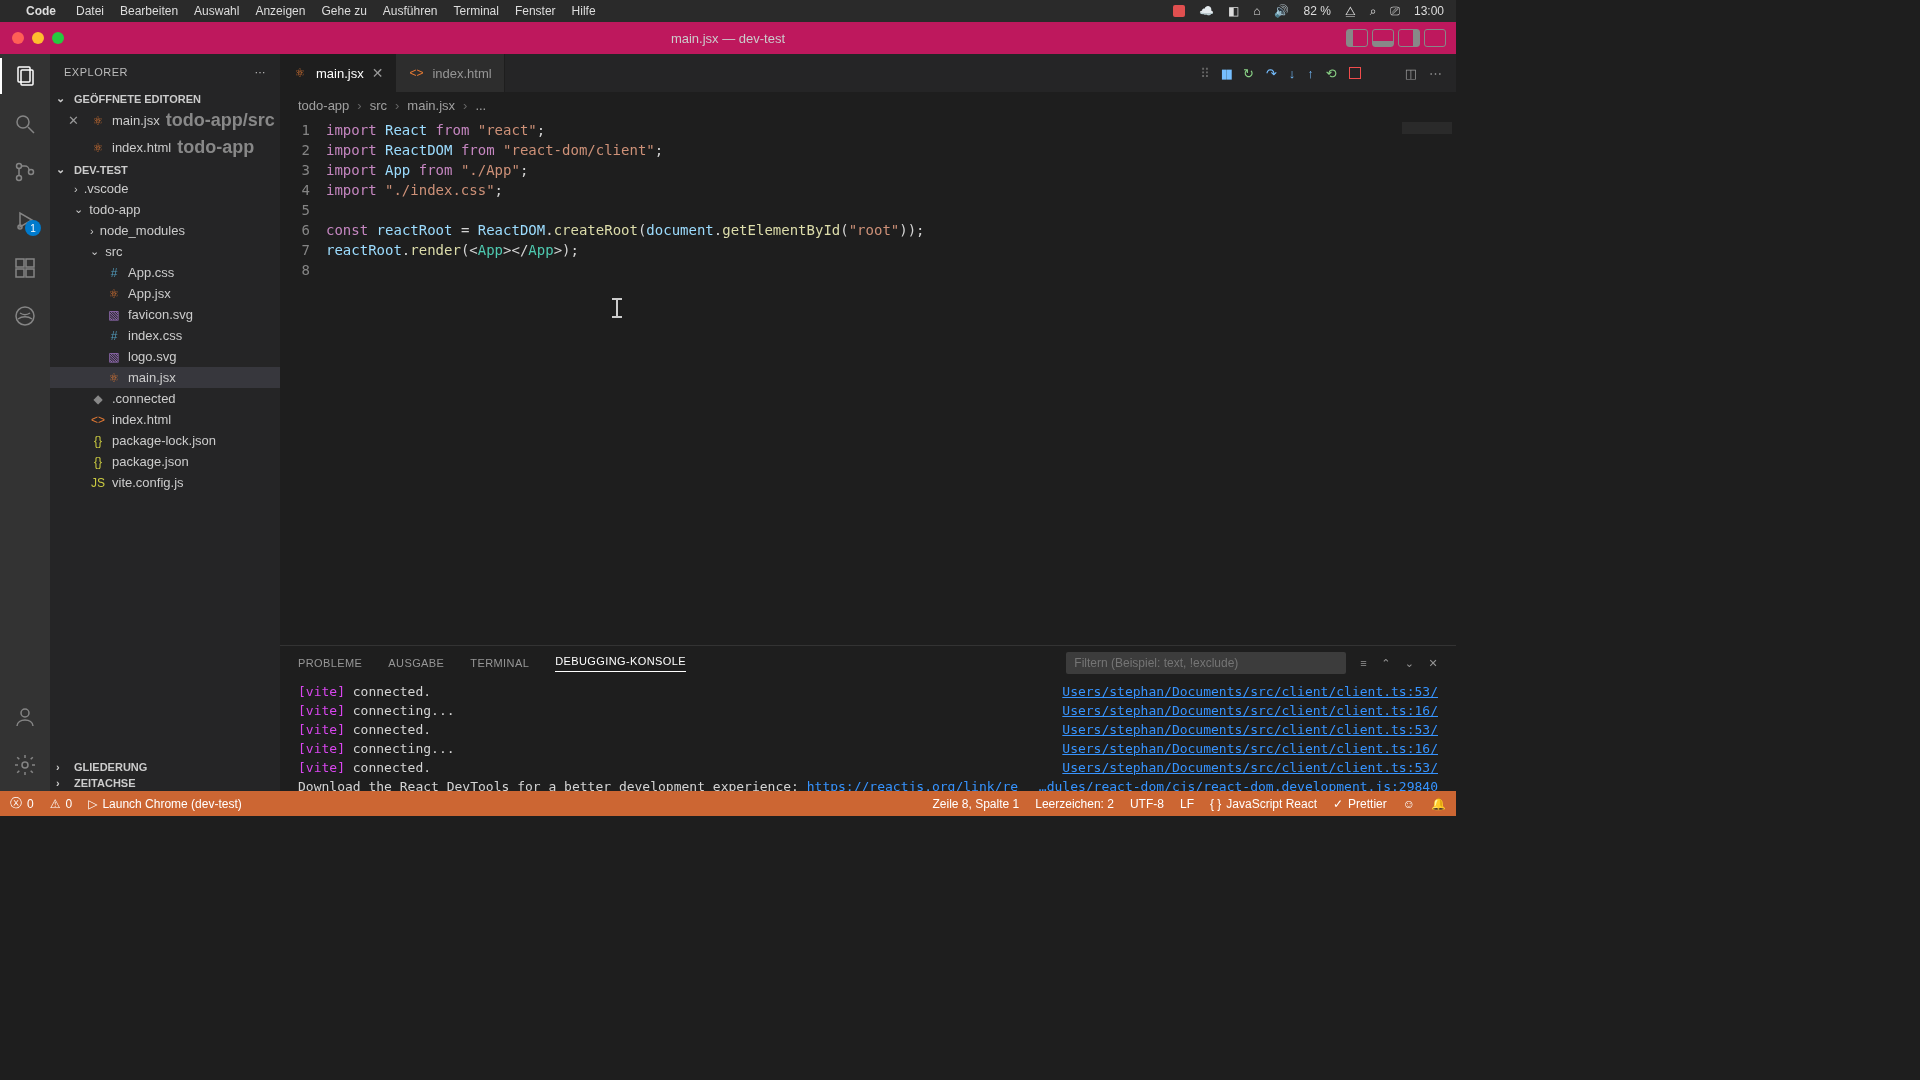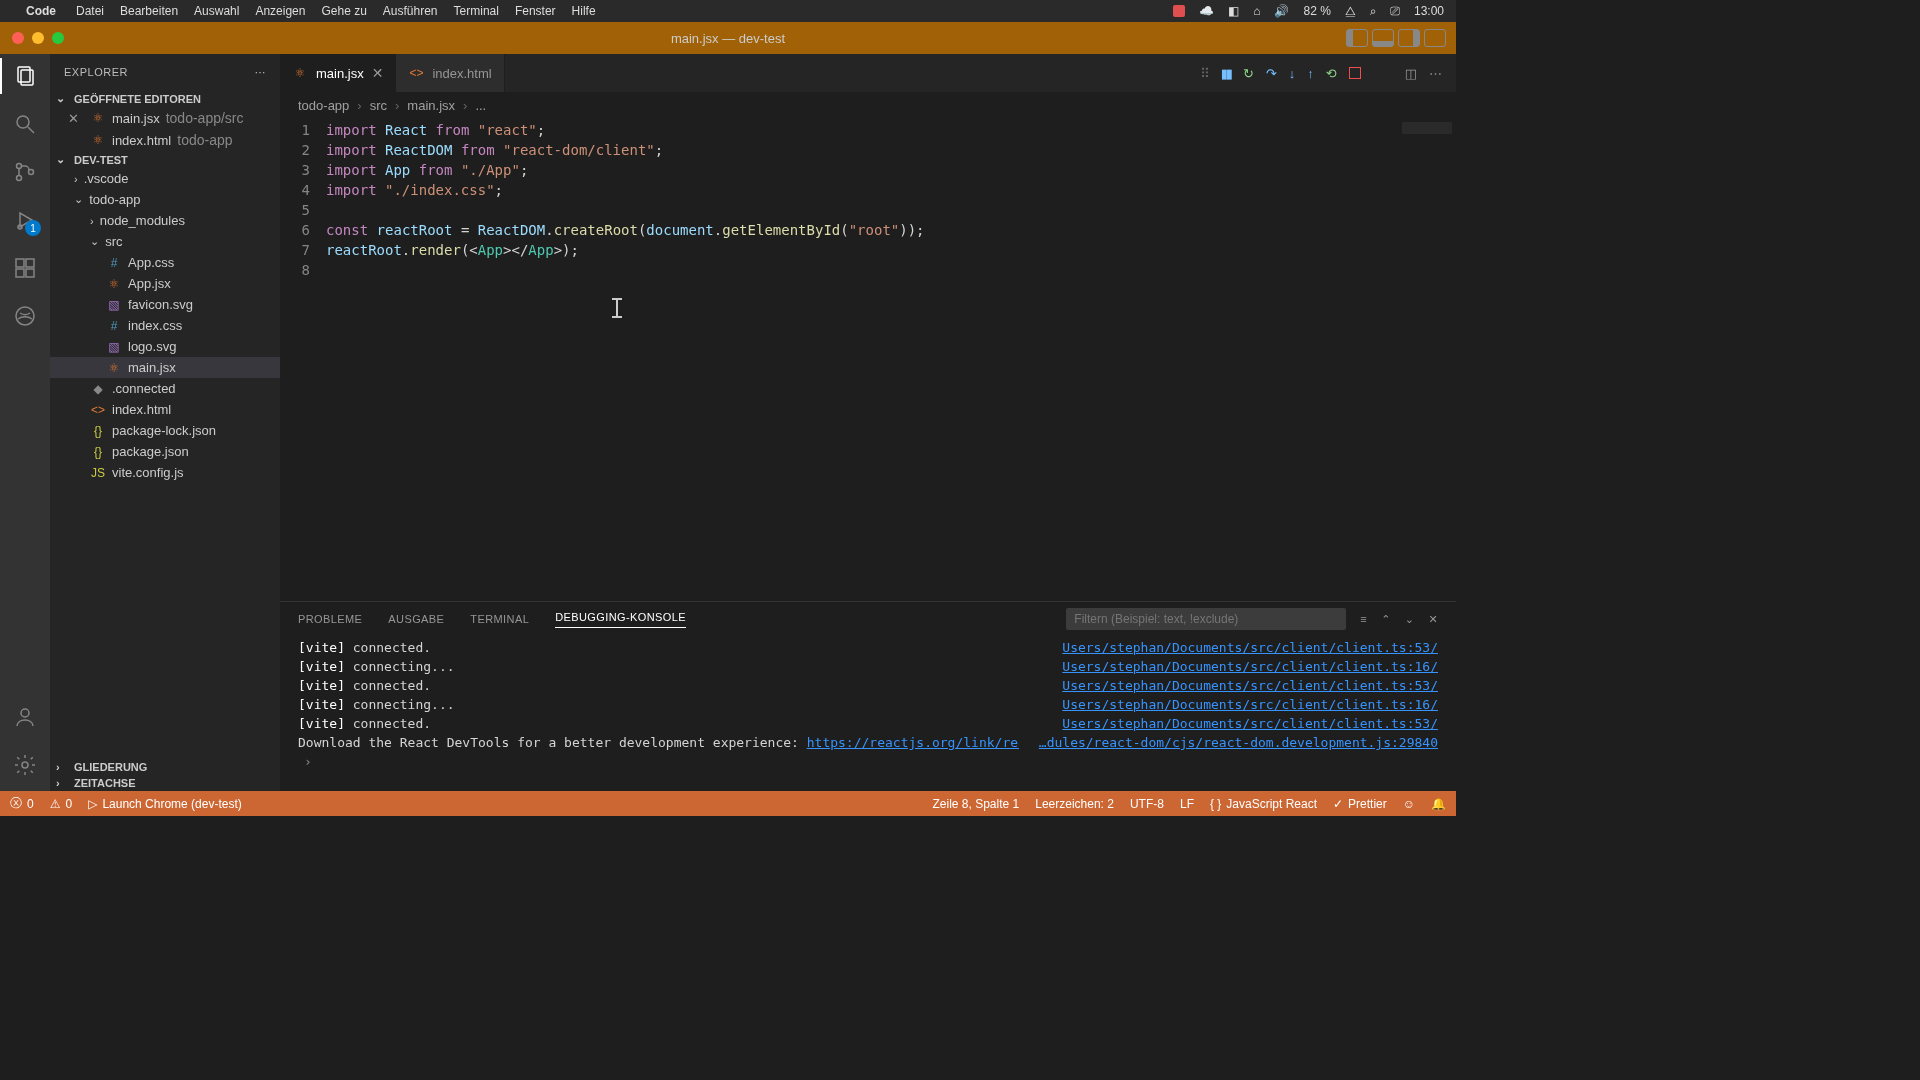--- a/index.html
+++ b/index.html
@@ -25,21 +25,21 @@
 }
 .macos-menubar .apple { font-size: 14px; margin-right: 14px; }
 .macos-menubar .app-name { font-weight: 600; margin-right: 20px; }
 .macos-menubar .menu-item { margin-right: 16px; cursor: default; }
 .macos-menubar .right { margin-left: auto; display: flex; align-items: center; gap: 14px; }
 .macos-menubar .right span { font-size: 12px; }
 
 
 .title-bar {
   height: 32px;
-  background: #a16207;
+  background: #be185d;
   display: flex;
   align-items: center;
   position: relative;
 }
 .traffic-lights { display: flex; gap: 8px; padding-left: 12px; }
 .traffic-lights .dot { width: 12px; height: 12px; border-radius: 50%; }
 .dot.red { background: #ff5f56; }
 .dot.yellow { background: #ffbd2e; }
 .dot.green { background: #27c93f; }
 .title-bar .win-title {
@@ -103,21 +103,21 @@
   display:flex; align-items:center; padding: 2px 6px; font-size:11px;
   font-weight:700; color:#cccccc; gap:4px;
 }
 .section-head .chev { width:14px; display:inline-block; color:#ccc; }
 .open-editors, .tree, .collapsed-section { color:#cccccc; }
 .editor-row, .tree-row {
   display:flex; align-items:center; padding: 3px 0 3px 18px; gap:6px;
   white-space: nowrap;
 }
 .editor-row .close { width:16px; color:#999; }
-.editor-row .fade, .tree-row .fade { color:#888; font-size:14px; }
+.editor-row .fade, .tree-row .fade { color:#888; font-size:18px;font-weight:bold; }
 .tree { flex: 1; overflow: hidden; }
 .tree-row { padding-left: 18px; }
 .tree-row.d1 { padding-left: 24px; }
 .tree-row.d2 { padding-left: 40px; }
 .tree-row.d3 { padding-left: 56px; }
 .tree-row.selected { background:#37373d; }
 .file-icon { width:16px; text-align:center; font-size:12px; }
 .file-icon.orange { color:#e37933; }
 .file-icon.yellow { color:#cbcb41; }
 .file-icon.blue { color:#519aba; }
@@ -163,40 +163,40 @@
 }
 .text-cursor::before, .text-cursor::after {
   content:""; position:absolute; left:50%; width:10px; height:2px; background:#ccc; transform:translateX(-50%);
 }
 .text-cursor::before { top:0; }
 .text-cursor::after { bottom:0; }
 .text-cursor .bar { position:absolute; left:50%; top:0; bottom:0; width:2px; background:#ccc; transform:translateX(-50%); }
 
 
 .panel {
-  height: 190px; background:#1e1e1e; border-top:1px solid #333;
+  height: 146px; background:#1e1e1e; border-top:1px solid #333;
   display:flex; flex-direction:column;
 }
 .panel-tabs {
   display:flex; align-items:center; height:34px; padding:0 18px; gap:26px;
   font-size:11px; color:#969696; letter-spacing:0.4px;
 }
 .panel-tabs .ptab.active { color:#ffffff; border-bottom:1px solid #fff; padding-bottom:4px; }
 .panel-tabs .right { margin-left:auto; display:flex; align-items:center; gap:14px; }
 .panel-tabs input {
   background:#3c3c3c; border:none; color:#ccc; padding:4px 8px;
   font-size:12px; width:280px; border-radius:2px;
 }
 .panel-body {
   flex:1; overflow:hidden; font-family:"SF Mono",Menlo,Consolas,monospace;
   font-size:13px; padding:2px 18px; line-height:19px;
 }
 .panel-body .row { display:flex; }
 .panel-body .msg { flex:1; color:#d4d4d4; white-space:nowrap; overflow:hidden; }
-.panel-body .msg .br { color:#ffffff; }
+.panel-body .msg .br { color:#d946ef; }
 .panel-body .msg .ln { color:#3794ff; text-decoration:underline; }
 .panel-body .src { color:#3794ff; text-decoration:underline; white-space:nowrap; margin-left:auto; padding-left:20px; }
 .panel-body .prompt { color:#888; padding-left:6px; }
 
 
 .status-bar {
   height:25px; background:#cc6633; color:#fff; display:flex; align-items:center;
   font-size:12px; padding:0 10px; gap:16px;
 }
 .status-bar .right { margin-left:auto; display:flex; gap:16px; align-items:center; }

